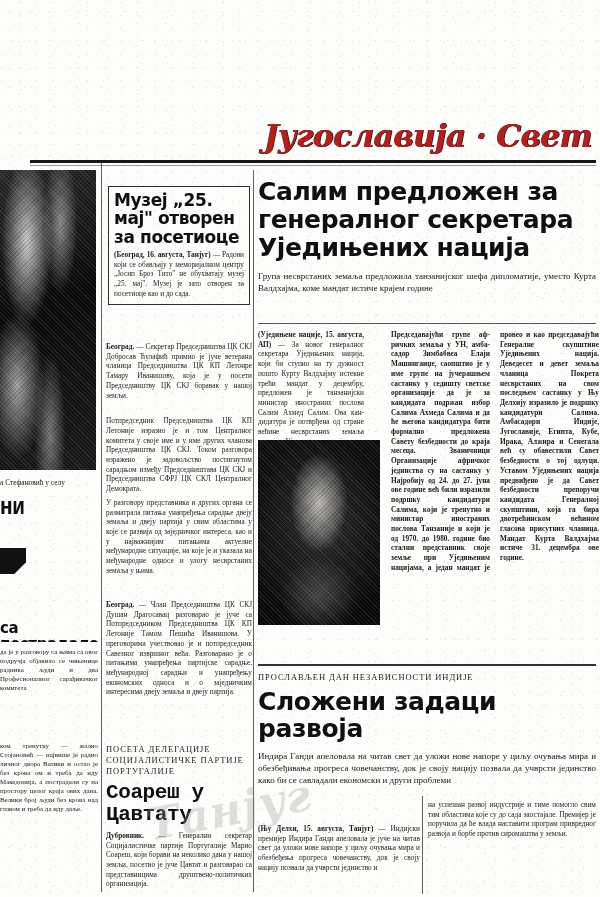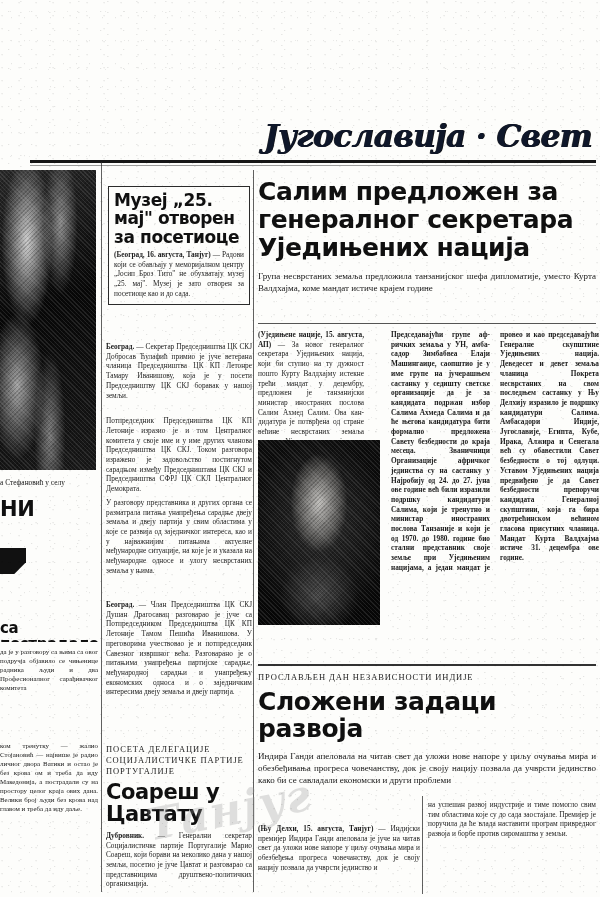--- a/index.html
+++ b/index.html
@@ -43,21 +43,21 @@
   }
   .masthead-text {
     position: absolute;
     right: 8px;
     top: 0px;
     font-family: "DejaVu Serif", serif;
     font-style: italic;
     font-weight: bold;
     font-size: 31px;
     letter-spacing: -0.5px;
-    color: #0f172a;
+    color: #b91c1c;
     white-space: nowrap;
     text-shadow: 0.7px 0 0 #121212, -0.4px 0 0 #3a3a3a;
   }
   .masthead-rule {
     position: absolute;
     left: 30px;
     right: 4px;
     top: 42px;
     height: 3px;
     background: #161616;
@@ -93,21 +93,21 @@
 
   
   .hl-main {
     font-family: "DejaVu Sans", sans-serif;
     font-weight: bold;
     color: #101010;
     line-height: 1.08;
     letter-spacing: -0.4px;
   }
   .hl-xl { font-size: 25px; }
-  .hl-lg { font-size: 21px; }
+  .hl-lg { font-size: 21px; font-family: Liberation Mono, monospace; }
   .hl-md { font-size: 17px; }
   .hl-sm { font-size: 15px; }
   .kicker {
     font-family: "Liberation Serif", serif;
     font-size: 8.5px;
     letter-spacing: 0.9px;
     color: #1d1d1d;
     line-height: 1.3;
   }
   .subhead {

